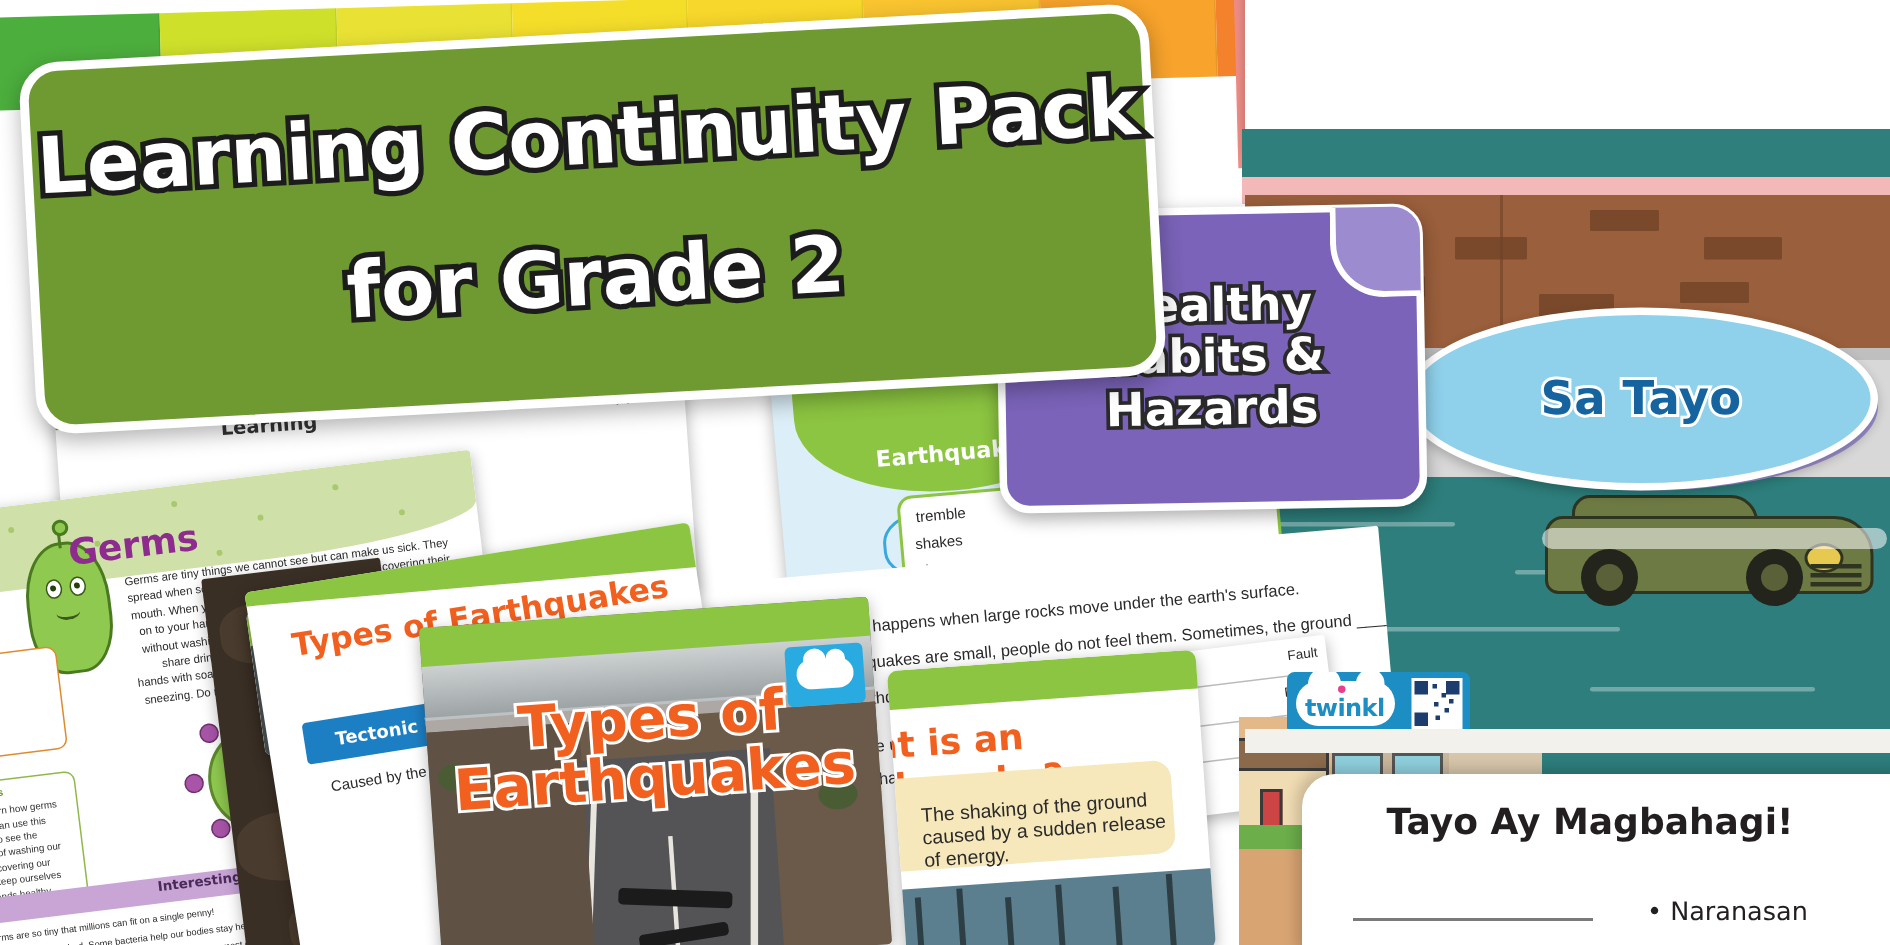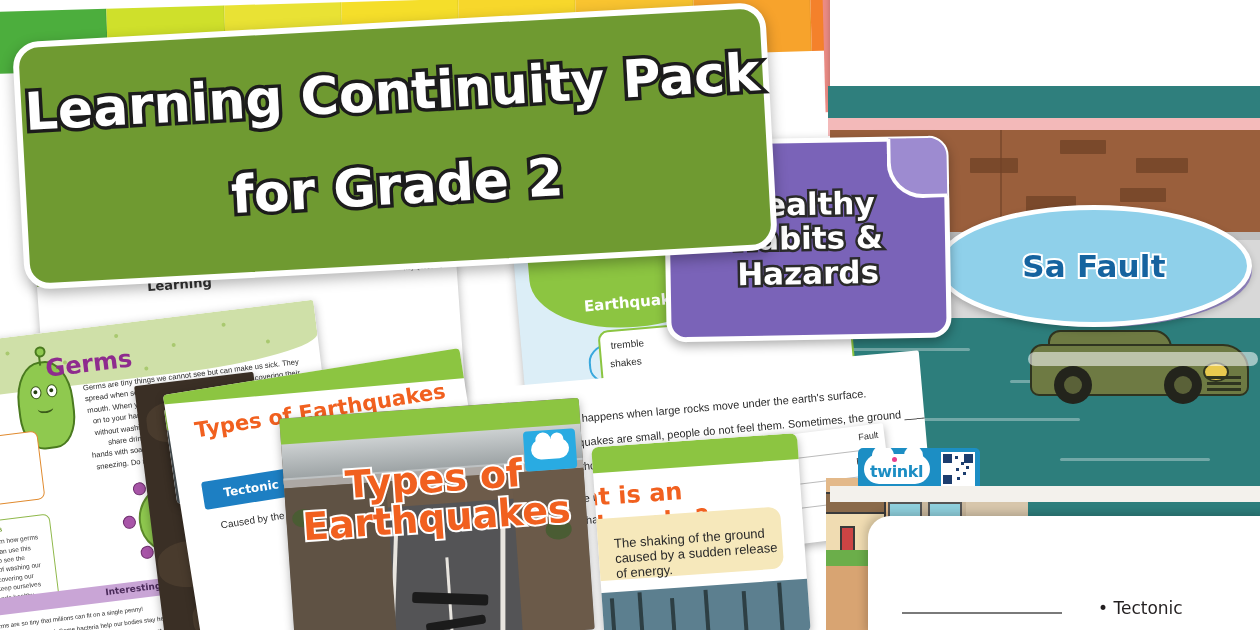--- a/index.html
+++ b/index.html
@@ -263,21 +263,21 @@
       </div>
     <div class="lamp"></div>
     <div class="grill" style="top:46px;"></div>
     <div class="grill" style="top:52px;"></div>
     <div class="grill" style="top:58px;"></div>
   </div>
   <div class="abs" style="left:1028px;top:352px;width:230px;height:14px;background:rgba(255,255,255,.55);border-radius:8px;"></div>
 
   <div class="abs" id="oval-shadow"></div>
   <div class="abs" id="oval">
-    <span>Sa Fault</span>
+    <span>Sa Tayo</span>
   </div>
 
   <div class="card clip" id="eq-map-card">
     <div class="river" style="left:150px;top:10px;width:130px;height:74px;border-color:transparent #39a8dd transparent transparent;"></div>
     <div class="river" style="left:186px;top:60px;width:90px;height:90px;border-color:transparent transparent #39a8dd transparent;"></div>
     <div class="lake"></div>
     <div class="blob">
       <span>Earthquakes</span>
     </div>
   </div>
@@ -510,17 +510,18 @@
       <i style="left:15px;top:16px;width:3px;height:3px;"></i>
       <i style="left:22px;top:20px;width:3px;height:3px;"></i>
       <i style="left:16px;top:25px;width:3px;height:3px;"></i>
       <i style="left:25px;top:14px;width:3px;height:3px;"></i>
     </div>
   </div>
 
   <div class="abs" id="white-strip"></div>
 
   <div class="abs clip" id="tayo-card">
+    <div id="tayo-title">Tayo Ay Magbahagi!</div>
     <div id="tayo-rule"></div>
-    <div id="tayo-bullet">• Tectonic</div>
+    <div id="tayo-bullet">• Naranasan</div>
   </div>
 
 </div>
 
 </body></html>

